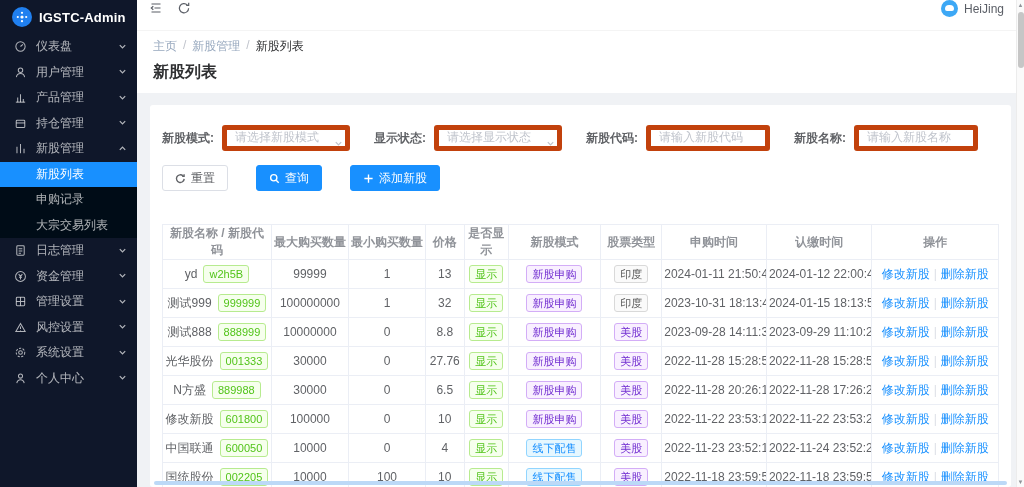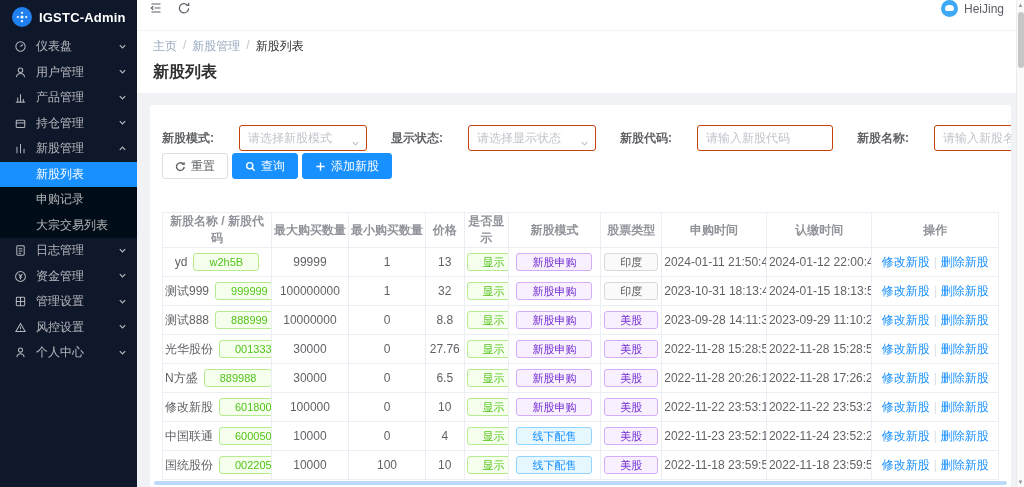--- a/index.html
+++ b/index.html
@@ -44,42 +44,42 @@
   .page-title { font-size:16px; font-weight:bold; color:#303133; margin-top:7px; }
 
   .content { flex:1; background:#f0f2f5; padding:12px 13px 0 13px; overflow:hidden; }
   .card { background:#fff; border-radius:3px; height:100%; padding:20px 12px 0 12px; position:relative; overflow:hidden; }
 
   
   .filter-row { display:flex; align-items:center; }
   .filter-group { display:flex; align-items:center; margin-right:24px; }
   .filter-label { font-size:12px; color:#606266; font-weight:bold; margin-right:8px; white-space:nowrap; }
   .control { position:relative; }
-  .control input { width:128px; height:26px; border:1px solid #c2410c; border-radius:3px;
-    padding:0 8px; font-size:12px; color:#606266; outline:none; font-family:Liberation Serif, serif;margin-left:17px; }
+  .control input { width:128px; height:26px; border:5px solid #c2410c; border-radius:3px;
+    padding:0 8px; font-size:12px; color:#606266; outline:none; font-family:Liberation Mono, monospace; }
   .control input::placeholder { color:#c0c4cc; }
   .control.select input { width:128px; padding-right:22px; }
-  .control.wide input { width:136px; }
+  .control.wide input { width:124px; }
   .sel-caret { position:absolute; right:7px; top:9px; pointer-events:none; }
   .sel-caret svg { width:9px; height:9px; stroke:#c0c4cc; fill:none; stroke-width:1.4; }
 
   
-  .btn-row { display:flex; align-items:center; margin-top:2px; gap:4px; }
+  .btn-row { display:flex; align-items:center; margin-top:14px; gap:28px; }
   .btn { height:26px; padding:0 12px; border-radius:3px; font-size:12px; display:inline-flex;
     align-items:center; gap:5px; cursor:pointer; border:1px solid transparent; font-family:inherit; }
   .btn.plain { background:#fff; border-color:#dcdfe6; color:#606266; }
   .btn.primary { background:#1890ff; border-color:#1890ff; color:#fff; }
   .btn svg { width:11px; height:11px; stroke:currentColor; fill:none; stroke-width:1.5; }
 
   
   .table-wrap { margin-top:33px; }
   table.grid { width:100%; border-collapse:collapse; table-layout:fixed; font-size:12px; }
   .grid th { border:1px solid #ebeef5; height:30px; color:#909399; font-weight:bold; text-align:center; background:#fff; padding:0 2px; }
   .grid td { border:1px solid #ebeef5; height:29px; color:#606266; text-align:center; padding:0 2px; white-space:nowrap; overflow:hidden; }
-  .tag { display:inline-block; padding:0 15px; height:18px; line-height:16px; border:1px solid; border-radius:3px; font-size:11px; }
+  .tag { display:inline-block; padding:0 5px; height:18px; line-height:16px; border:1px solid; border-radius:3px; font-size:11px; }
   .tag.green  { color:#52c41a; background:#f6ffed; border-color:#b7eb8f; }
   .tag.purple { color:#722ed1; background:#f9f0ff; border-color:#d3adf7; }
   .tag.blue   { color:#1890ff; background:#e6f7ff; border-color:#91d5ff; }
   .tag.default{ color:#595959; background:#fafafa; border-color:#d9d9d9; }
   .code-tag { margin-left:6px; }
   a.op-link { color:#1890ff; text-decoration:none; cursor:pointer; }
   .op-divider { color:#dcdfe6; margin:0 4px; }
 
   
   .hscroll { position:absolute; left:4px; right:4px; bottom:2px; height:4px; background:#bcd9f7; border-radius:2px; }
@@ -233,20 +233,32 @@
               <path d="M7 2.6L12 11.4H2z"></path>
               <path d="M7 6v2.6M7 9.9v.7"></path>
             </svg>
           </span>
         <span class="mi-label">风控设置</span>
         <span class="mi-caret"><svg viewBox="0 0 10 10">
               <path d="M2 3.5L5 6.5L8 3.5"></path>
             </svg></span>
       </div>
 
+      <div class="menu-item">
+        <span class="mi-icon">
+            <svg viewBox="0 0 14 14">
+              <circle cx="7" cy="7" r="2"></circle>
+              <circle cx="7" cy="7" r="4.6" stroke-dasharray="2.4 1.5"></circle>
+            </svg>
+          </span>
+        <span class="mi-label">系统设置</span>
+        <span class="mi-caret"><svg viewBox="0 0 10 10">
+              <path d="M2 3.5L5 6.5L8 3.5"></path>
+            </svg></span>
+      </div>
 
       <div class="menu-item">
         <span class="mi-icon">
             <svg viewBox="0 0 14 14">
               <circle cx="7" cy="4.4" r="2.2"></circle>
               <path d="M3 12c.5-2.4 2-3.6 4-3.6s3.5 1.2 4 3.6"></path>
             </svg>
           </span>
         <span class="mi-label">个人中心</span>
         <span class="mi-caret"><svg viewBox="0 0 10 10">

